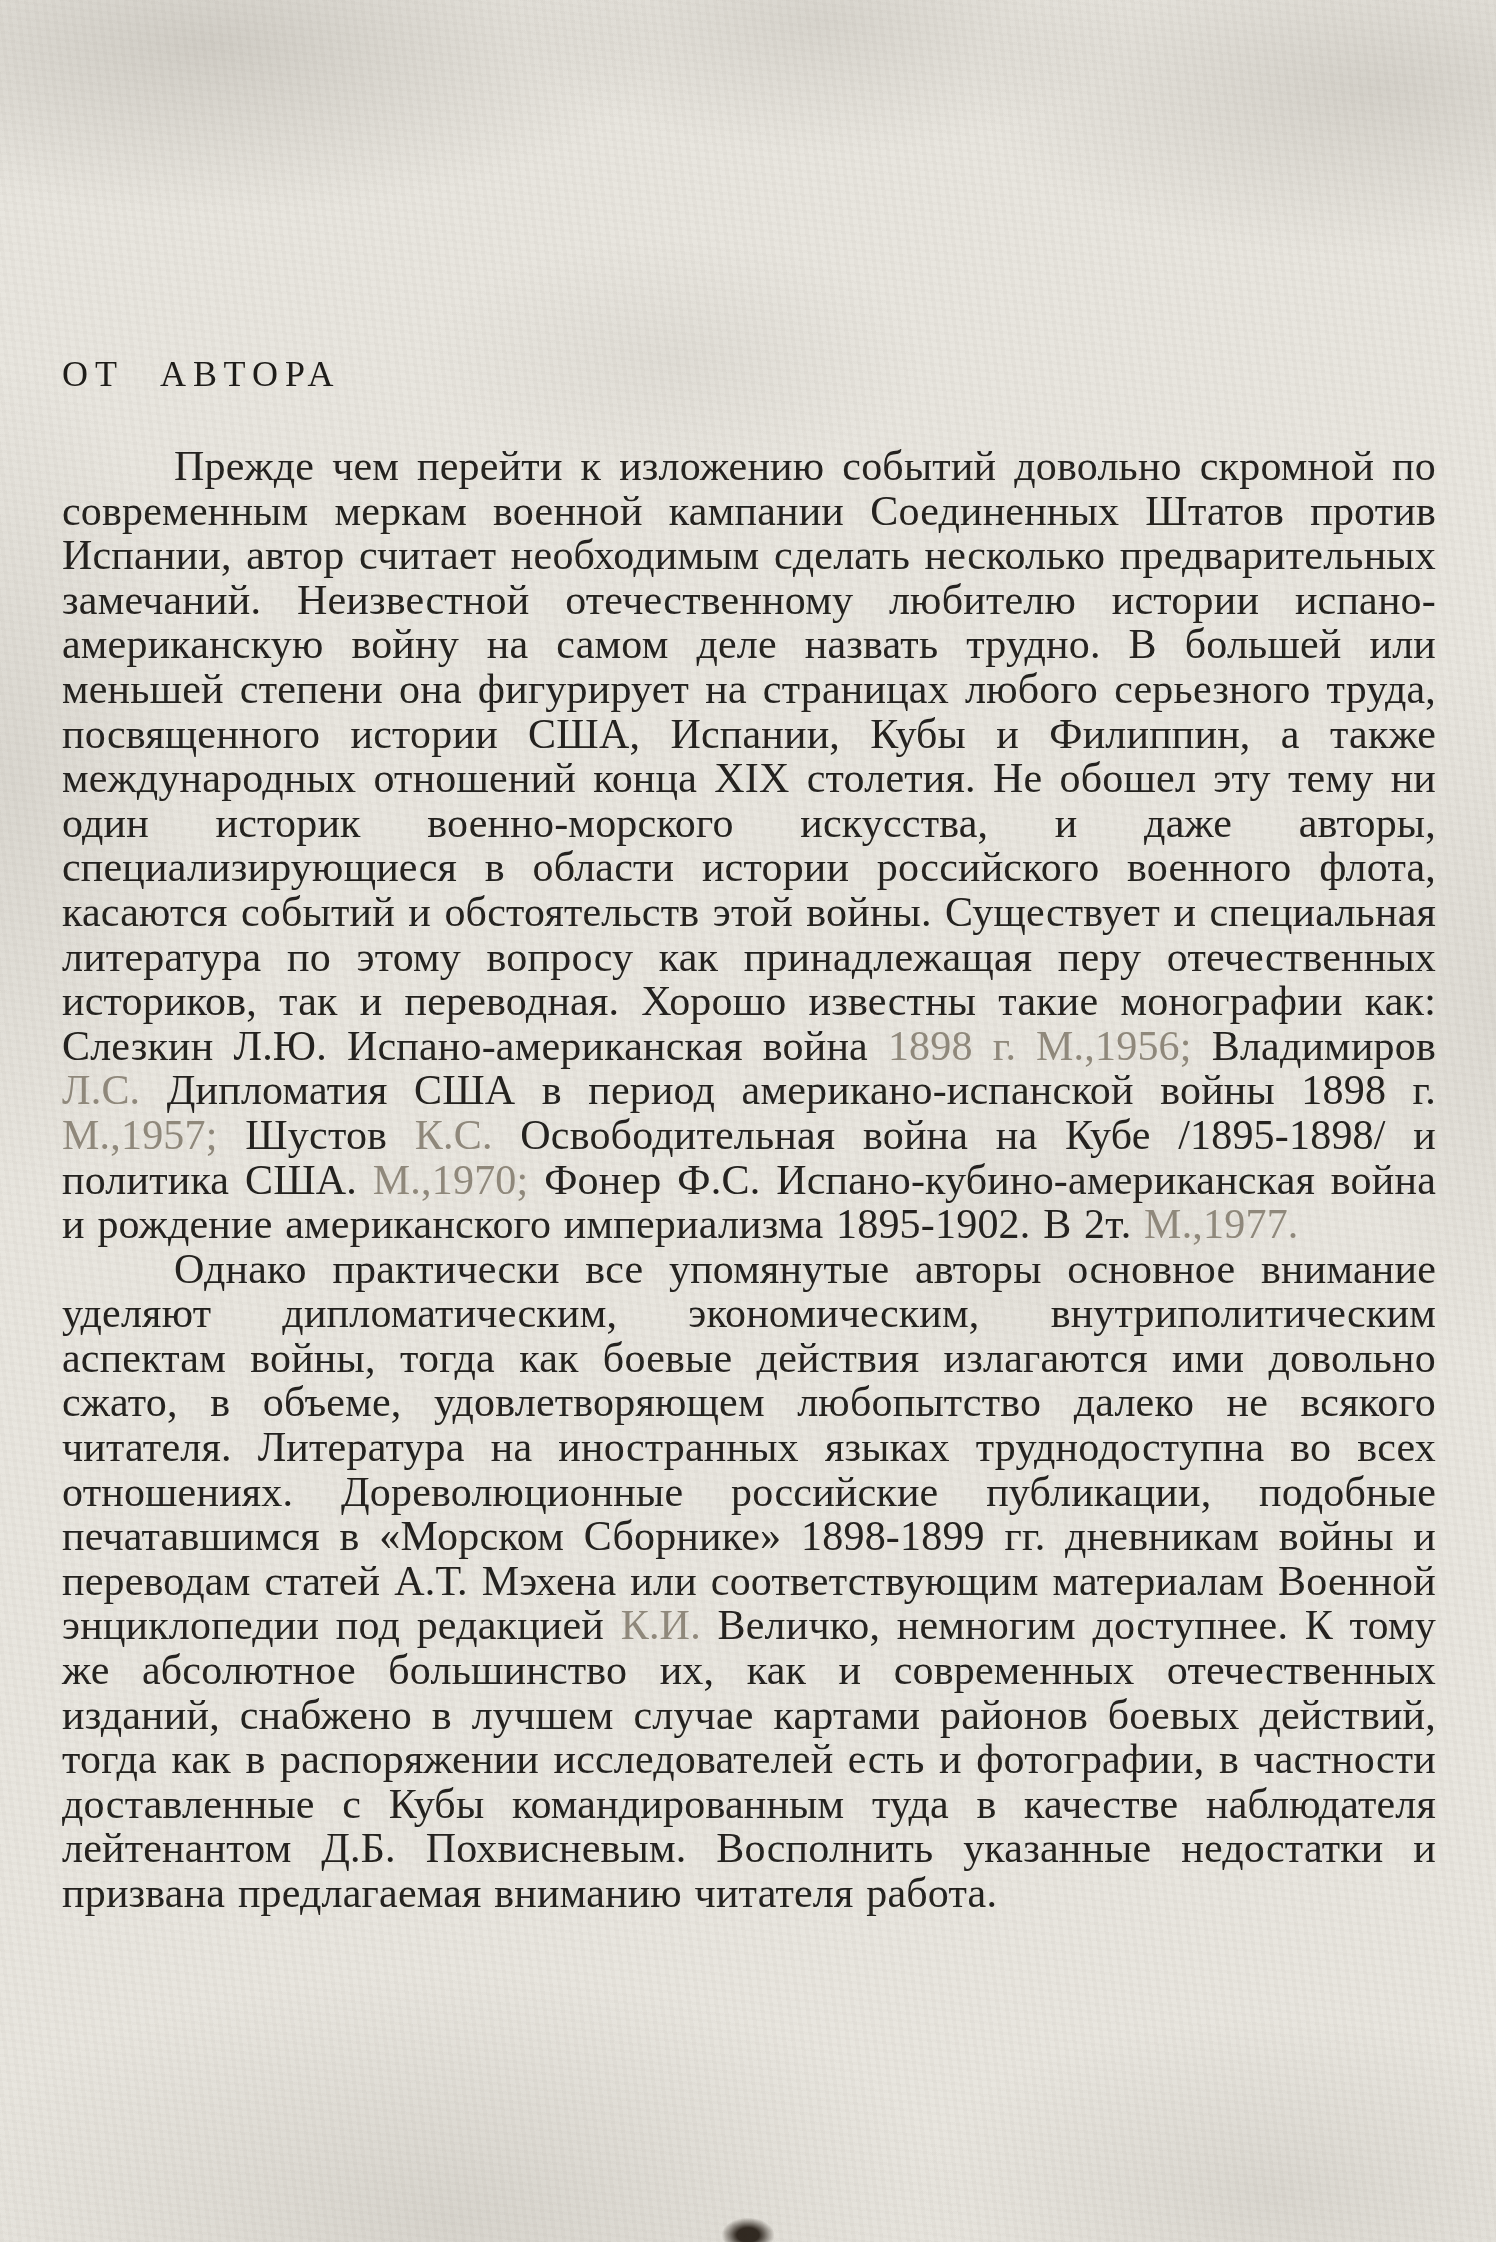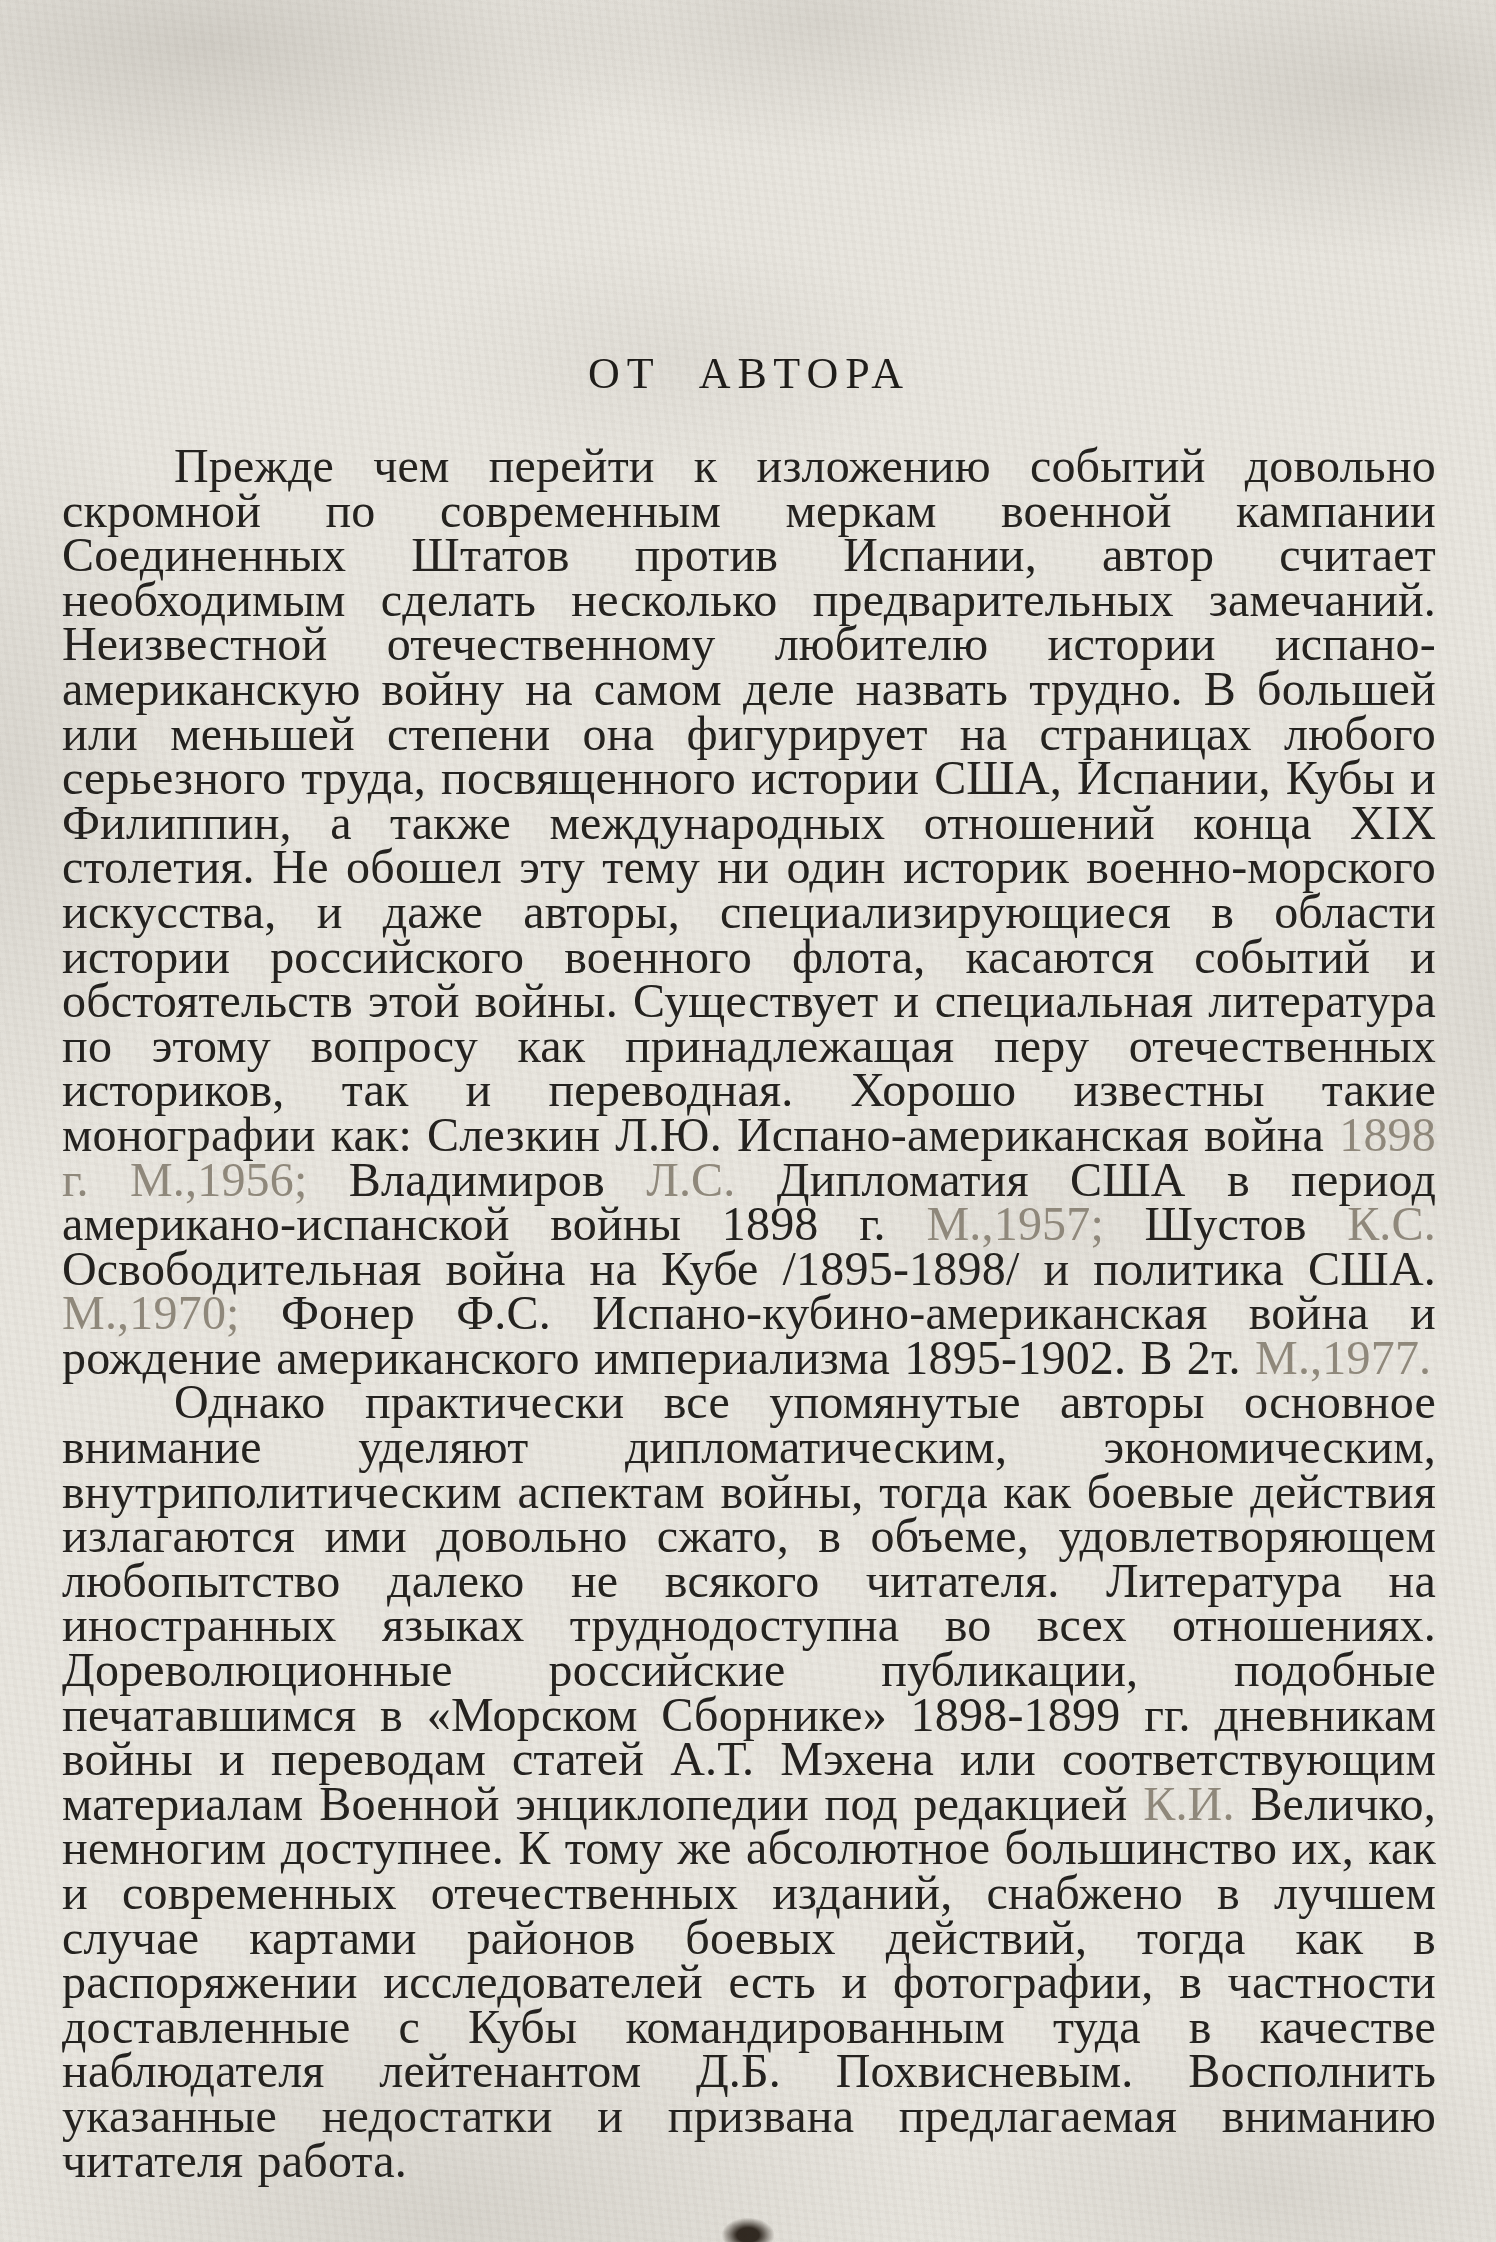--- a/index.html
+++ b/index.html
@@ -30,34 +30,33 @@
 
   .content {
     position: absolute;
     left: 62px;
     width: 1374px;
     top: 0;
   }
 
   h1.title {
     margin: 350px 0 46px 0;
-    text-align: center;
-    font-size: 44px;
+    font-size: 36px;
     line-height: 48px;
     font-weight: normal;
     letter-spacing: 7px;
     word-spacing: 20px;
     color: #1f1d1a;
   }
 
   p.body-para {
     margin: 0;
     text-align: justify;
     text-indent: 112px;
-    font-size: 48px;
+    font-size: 42px;
     line-height: 44.6px;
     letter-spacing: 0.2px;
     word-spacing: 2px;
     color: #24221f;
   }
 
   p.body-para .ink   { color: #24221f; }
   p.body-para .faded { color: #8f887b; }
 
   

